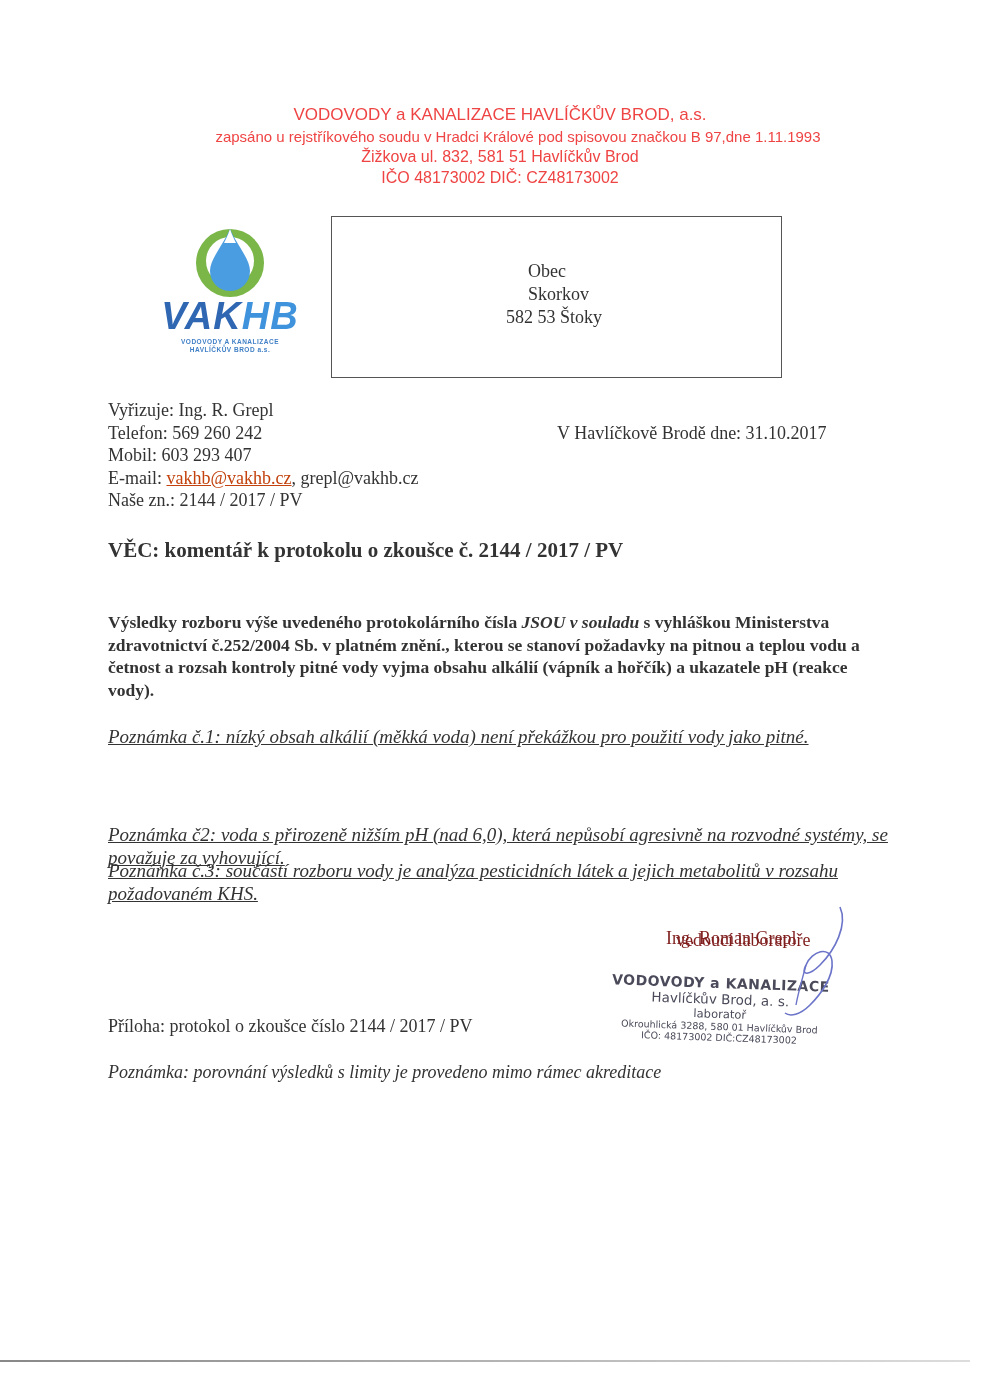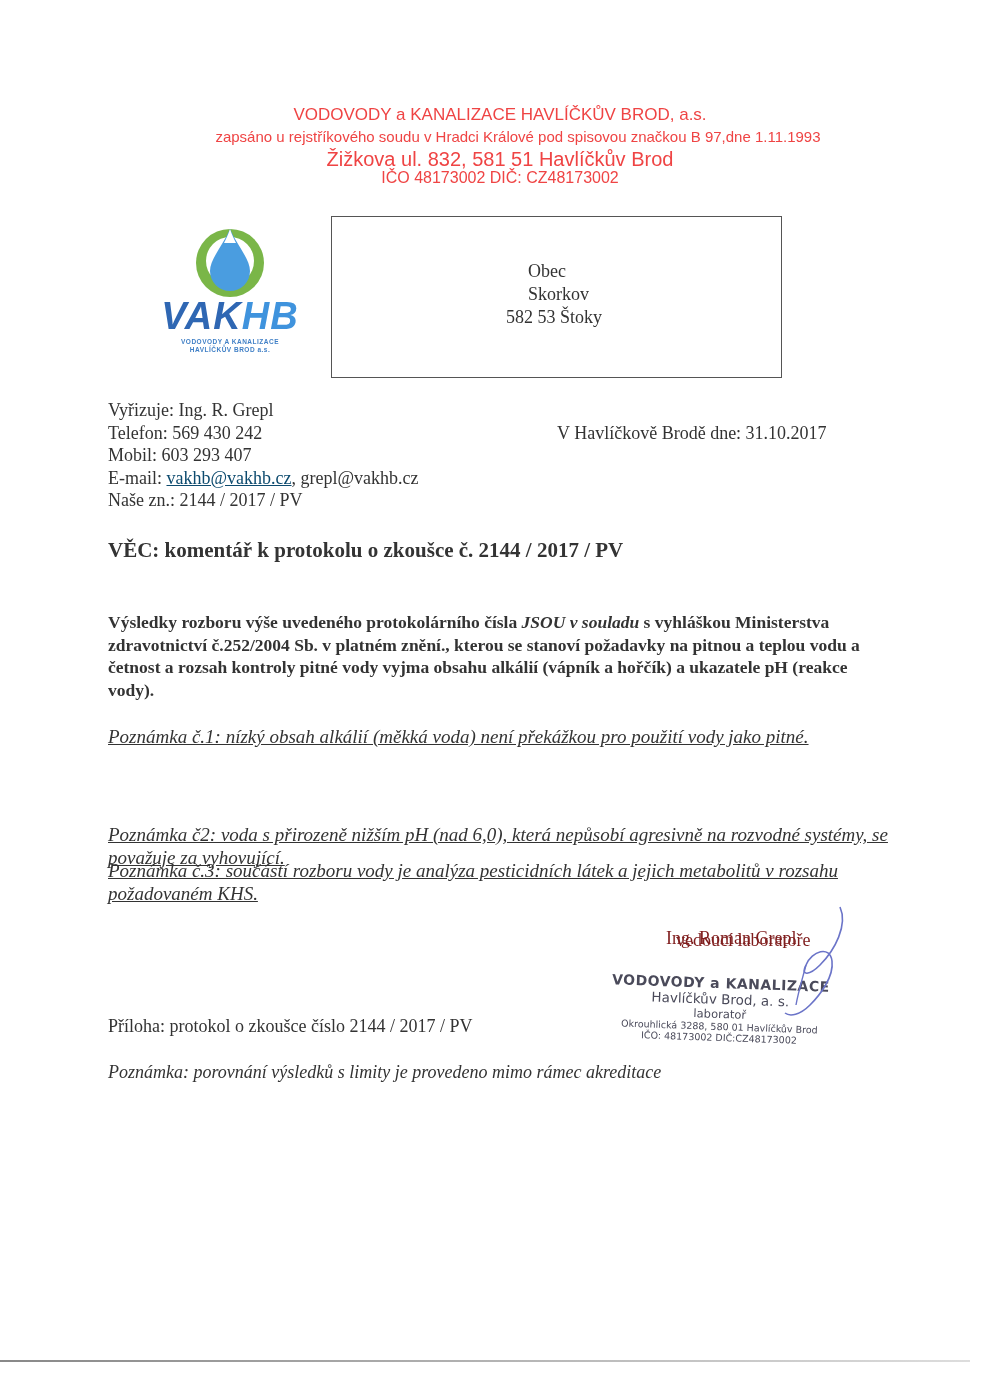--- a/index.html
+++ b/index.html
@@ -3,38 +3,38 @@
 <meta charset="utf-8">
 <style>
   html, body { margin: 0; padding: 0; background: #ffffff; }
   body { width: 1000px; height: 1375px; position: relative; overflow: hidden; color: #2a2a2a; }
   .abs { position: absolute; }
   .sans { font-family: "Liberation Sans", sans-serif; }
 
   .hdr { left: 0; width: 1000px; text-align: center; color: #ef4444; }
   .hdr-1 { top: 105px; font-size: 17px; }
   .hdr-2 { top: 128px; font-size: 15px; padding-left: 18px; }
-  .hdr-3 { top: 148px; font-size: 20px; }
+  .hdr-3 { top: 148px; font-size: 16px; }
   .hdr-4 { top: 169px; font-size: 16px; }
 
   .logo { left: 150px; top: 225px; width: 160px; height: 140px; }
   .logo-text { left: 150px; top: 295px; width: 160px; text-align: center; }
   .logo-vak { font-family: "Liberation Sans", sans-serif; font-weight: bold; font-style: italic; font-size: 38px; color: #2f67b3; letter-spacing: 1px; }
   .logo-vak .hb { color: #3f93dd; }
   .logo-sub { font-family: "Liberation Sans", sans-serif; font-size: 6.5px; font-weight: bold; color: #3f7fc6; letter-spacing: 0.5px; line-height: 8px; }
 
   .address-box { left: 331px; top: 216px; width: 449px; height: 160px; border: 1px solid #555; }
   .addr { font-family: "Liberation Serif", serif; font-size: 18px; color: #333; }
   .addr-1 { left: 528px; top: 261px; }
   .addr-2 { left: 528px; top: 284px; }
   .addr-3 { left: 470px; top: 307px; margin-left: 36px; }
 
   .contact { left: 108px; font-family: "Liberation Serif", serif; font-size: 18px; color: #333; }
   .c1 { top: 400px; } .c2 { top: 423px; } .c3 { top: 445px; } .c4 { top: 468px; } .c5 { top: 490px; }
-  .link { color: #0c4a6e; text-decoration: underline; }
+  .link { color: #c2410c; text-decoration: underline; }
   .date { left: 557px; top: 423px; font-family: "Liberation Serif", serif; font-size: 18px; color: #333; }
 
   .subject { left: 108px; top: 538px; font-family: "Liberation Serif", serif; font-size: 21px; font-weight: bold; color: #333; }
 
   .para { left: 108px; top: 611px; width: 780px; font-family: "Liberation Serif", serif; font-size: 17.5px; font-weight: bold; line-height: 22.5px; color: #333; }
   .para i { font-weight: bold; }
 
   .note { left: 108px; width: 780px; font-family: "Liberation Serif", serif; font-style: italic; font-size: 19px; line-height: 22.5px; text-decoration: underline; color: #333; }
   .n1 { top: 726px; } .n2 { top: 824px; } .n3 { top: 860px; }
 
@@ -76,21 +76,21 @@
   <div class="logo-sub">VODOVODY A KANALIZACE</div>
   <div class="logo-sub">HAVLÍČKŮV BROD a.s.</div>
 </div>
 
 <div class="abs address-box"></div>
 <div class="abs addr addr-1">Obec</div>
 <div class="abs addr addr-2">Skorkov</div>
 <div class="abs addr addr-3">582 53 Štoky</div>
 
 <div class="abs contact c1">Vyřizuje: Ing. R. Grepl</div>
-<div class="abs contact c2">Telefon: 569 430 242</div>
+<div class="abs contact c2">Telefon: 569 260 242</div>
 <div class="abs contact c3">Mobil: 603 293 407</div>
 <div class="abs contact c4"><span>E-mail: </span><span class="link">vakhb@vakhb.cz</span><span>, </span><span>grepl@vakhb.cz</span></div>
 <div class="abs contact c5">Naše zn.: 2144 / 2017 / PV</div>
 
 <div class="abs date">V Havlíčkově Brodě dne: 31.10.2017</div>
 
 <div class="abs subject">VĚC: komentář k protokolu o zkoušce č. 2144 / 2017 / PV</div>
 
 <div class="abs para"><span>Výsledky rozboru výše uvedeného protokolárního čísla </span><i>JSOU v souladu</i><span> s vyhláškou Ministerstva zdravotnictví č.252/2004 Sb. v platném znění., kterou se stanoví požadavky na pitnou a teplou vodu a četnost a rozsah kontroly pitné vody vyjma obsahu alkálií (vápník a hořčík) a ukazatele pH (reakce vody).</span></div>
 

